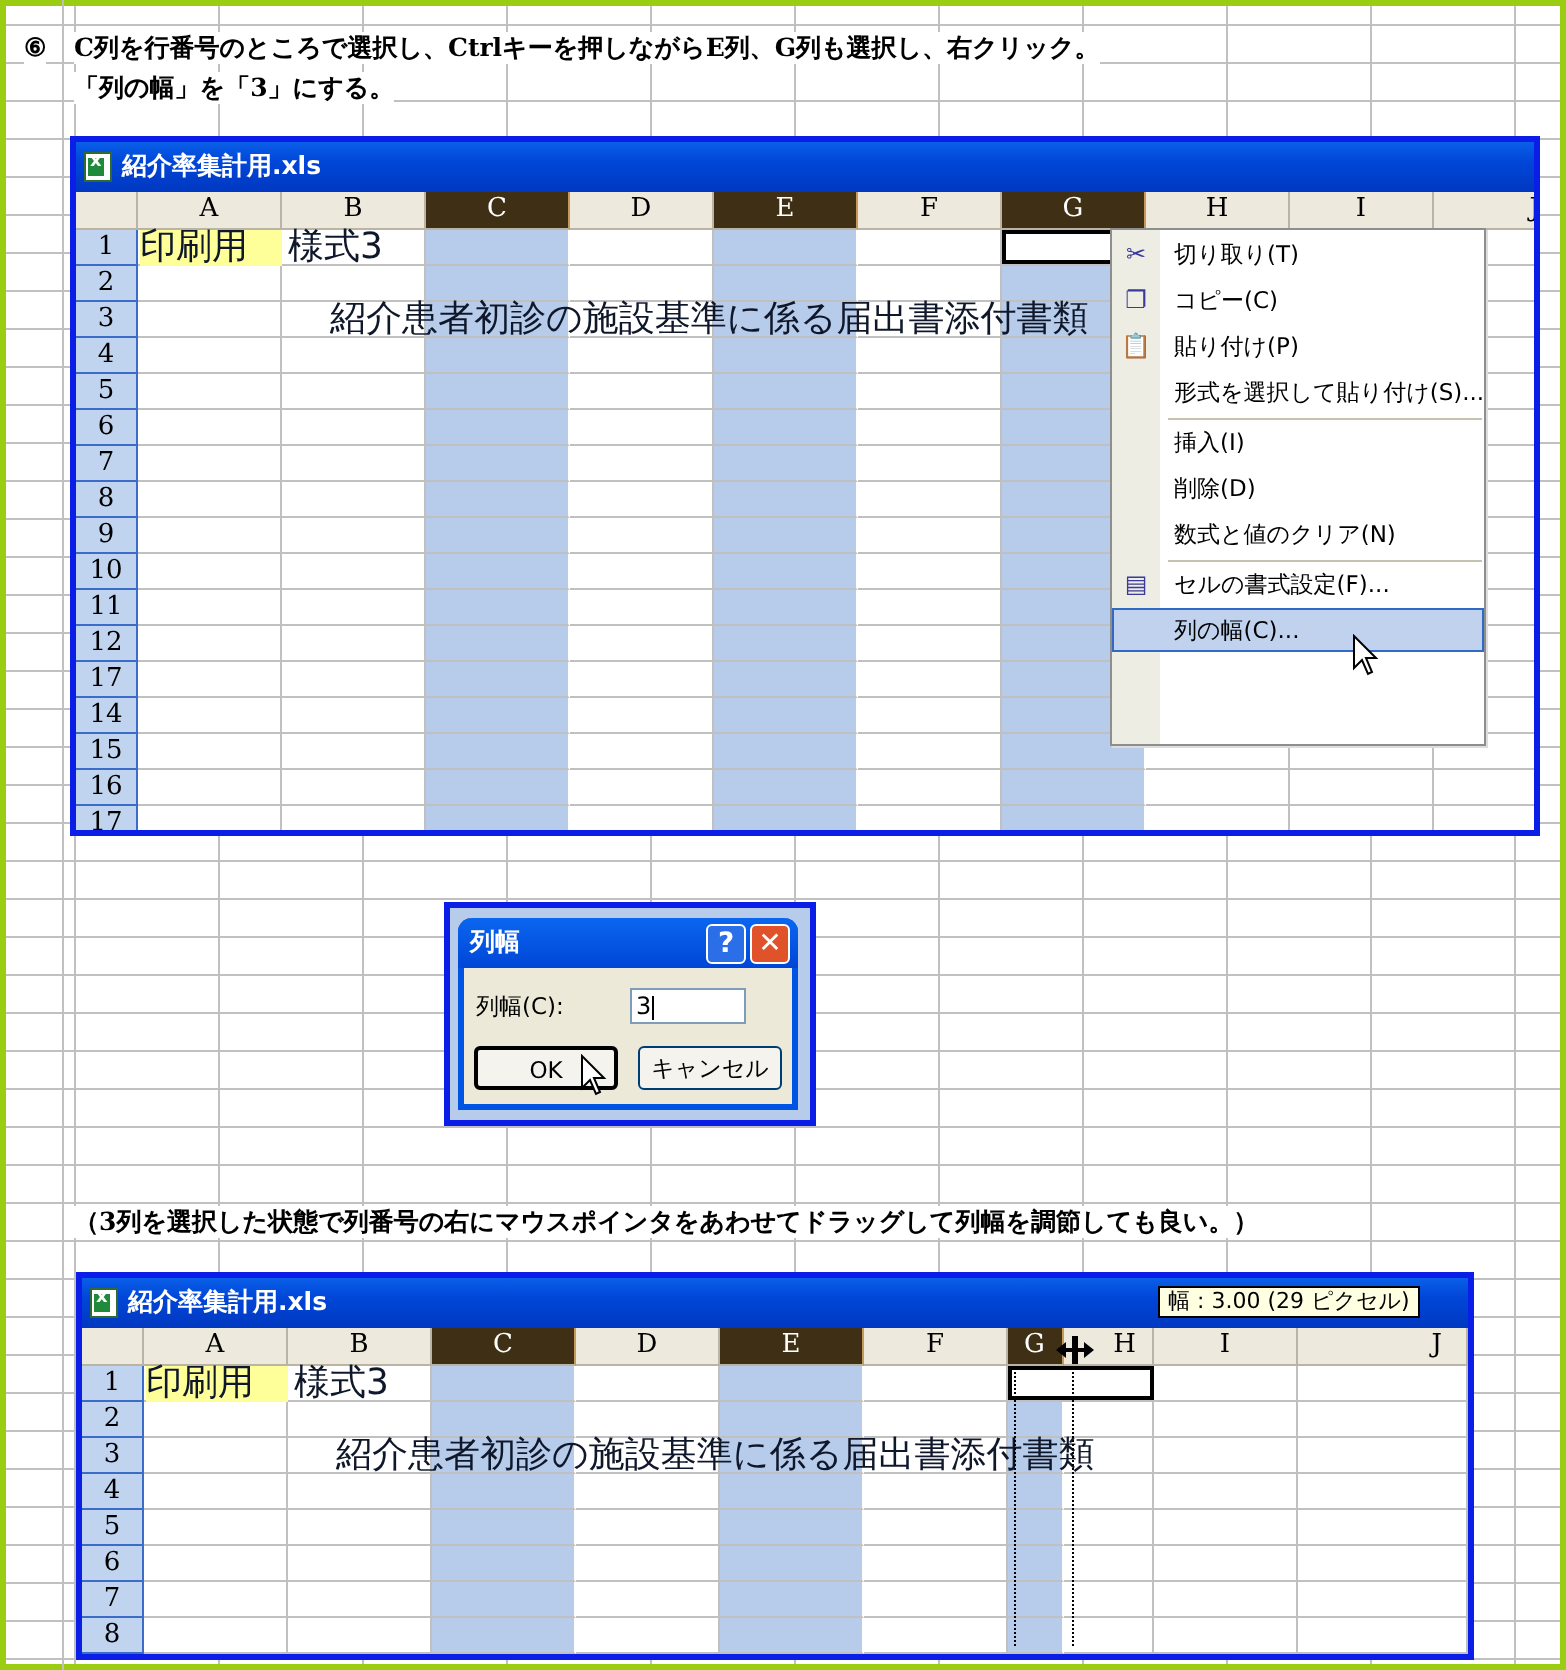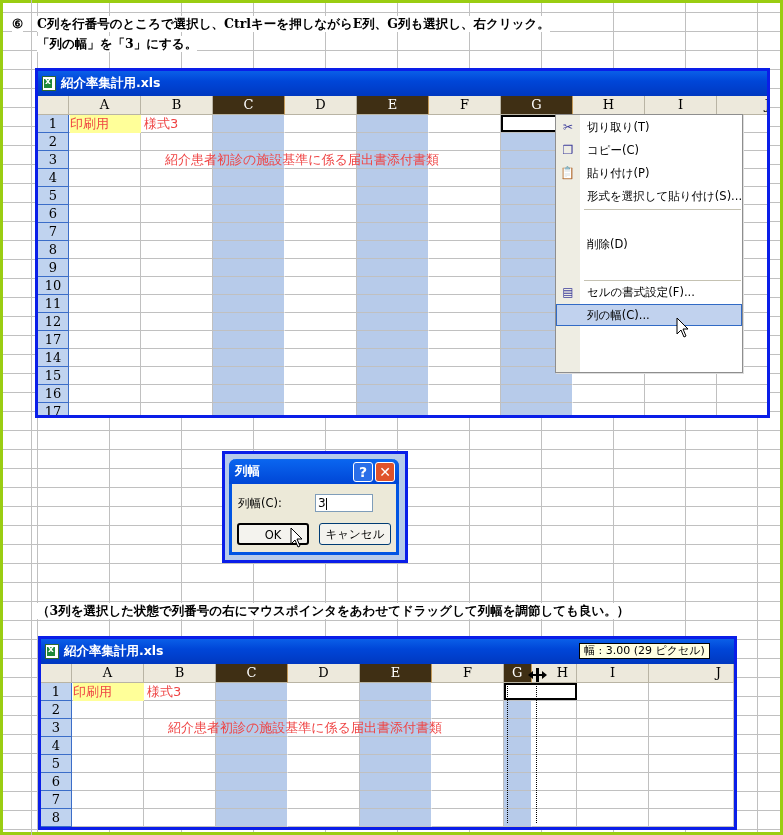--- a/index.html
+++ b/index.html
@@ -15,21 +15,21 @@
 .xlicon{width:14px;height:15px;background:#fff;border:1px solid #2f6a2f;position:relative;margin-right:5px}
 .xlicon:before{content:"";position:absolute;left:1px;top:2px;width:8px;height:9px;background:#1f8a3a}
 .xlicon:after{content:"x";position:absolute;left:2px;top:-1px;font-size:9px;color:#fff;font-weight:bold}
 .grid{position:relative}
 .colhdr{position:absolute;top:0;height:19px;background:#ede9dc;border-right:1px solid #b9b4a4;border-bottom:1px solid #b9b4a4;text-align:center;font-family:"DejaVu Serif",serif;font-size:13px;line-height:18px;color:#000}
 .colhdr.sel{background:#3f2f14;color:#fff;border-right:1px solid #c39a5a}
 .rowhdr{position:absolute;left:0;width:31px;height:18px;background:#c0d3ef;border-bottom:1px solid #3b6dc8;border-right:1px solid #3b6dc8;text-align:center;font-family:"DejaVu Serif",serif;font-size:13px;line-height:18px;color:#000}
 .corner{position:absolute;left:0;top:0;width:31px;height:19px;background:#ede9dc;border-right:1px solid #b9b4a4;border-bottom:1px solid #b9b4a4}
 .cell{position:absolute;border-right:1px solid #c0c0c0;border-bottom:1px solid #c0c0c0;background:#fff}
 .cell.selc{background:#b7cbea;border-right:1px solid #fff}
-.celltxt{position:absolute;font-size:13px;line-height:18px;white-space:nowrap;color:#ef4444}
+.celltxt{position:absolute;font-size:18px;line-height:18px;white-space:nowrap;color:#0f172a}
 .yel{background:#ffff99}
 .menu{position:absolute;left:555px;top:114px;width:188px;height:259px;background:#fff;border:1px solid #8e8e8e;box-shadow:1px 1px 0 #ddd}
 .menu .strip{position:absolute;left:0;top:0;width:24px;height:100%;background:#eeede3}
 .mi{position:absolute;left:0;width:186px;height:22px;font-size:11.5px;line-height:22px;padding-left:31px;white-space:nowrap;color:#000}
 .mi.hl{background:#c1d2ee;border:1px solid #316ac5;line-height:20px;padding-left:30px}
 .mi .ic{position:absolute;left:4px;top:3px;width:16px;height:16px;font-size:12px;line-height:16px;text-align:center;color:#3a3a9a}
 .sep{position:absolute;left:28px;width:157px;height:1px;background:#c5c2b2}
 .dlgframe{position:absolute;left:222px;top:451px;width:186px;height:112px;border:3px solid #0a1ee8;background:#b7cbea}
 .dlg{position:absolute;left:229px;top:459px;width:170px;height:96px;background:#ece9d8;border:3px solid #0054e3;border-top:none;border-radius:7px 7px 0 0}
 .dlgtitle{position:absolute;left:-3px;top:0;width:170px;height:25px;background:linear-gradient(to bottom,#0a66f0,#0046d6);border-radius:7px 7px 0 0;color:#fff;font-weight:bold;font-size:12.5px;line-height:24px;padding-left:6px}
@@ -260,21 +260,23 @@
     </div>
 </div>
 
 <div class="menu">
   <div class="strip"></div>
   <div class="mi" style="top:1px"><span class="ic">✂</span><span>切り取り(T)</span></div>
   <div class="mi" style="top:24px"><span class="ic">❐</span><span>コピー(C)</span></div>
   <div class="mi" style="top:47px"><span class="ic" style="color:#7a6a3a">📋</span><span>貼り付け(P)</span></div>
   <div class="mi" style="top:70px"><span>形式を選択して貼り付け(S)...</span></div>
   <div class="sep" style="top:94px"></div>
+  <div class="mi" style="top:95px"><span>挿入(I)</span></div>
   <div class="mi" style="top:118px"><span>削除(D)</span></div>
+  <div class="mi" style="top:141px"><span>数式と値のクリア(N)</span></div>
   <div class="sep" style="top:165px"></div>
   <div class="mi" style="top:166px"><span class="ic">▤</span><span>セルの書式設定(F)...</span></div>
   <div class="mi hl" style="top:189px"><span>列の幅(C)...</span></div>
 </div>
 <svg style="position:absolute;left:676px;top:317px" width="14" height="22">
     <path d="M1 1 L1 17 L5 13 L8 20 L10 19 L7 12 L12 12 Z" fill="#fff" stroke="#000" stroke-width="1"></path>
   </svg>
 
 <div class="dlgframe"></div>
 <div class="dlg">

